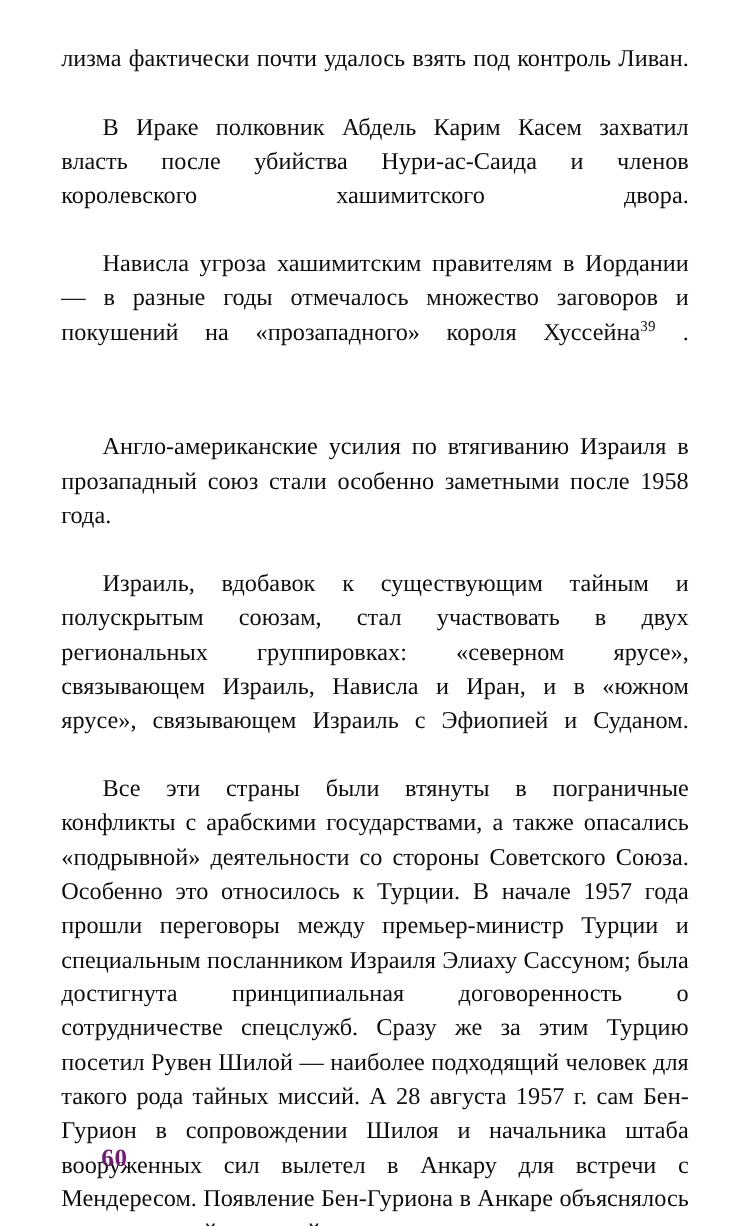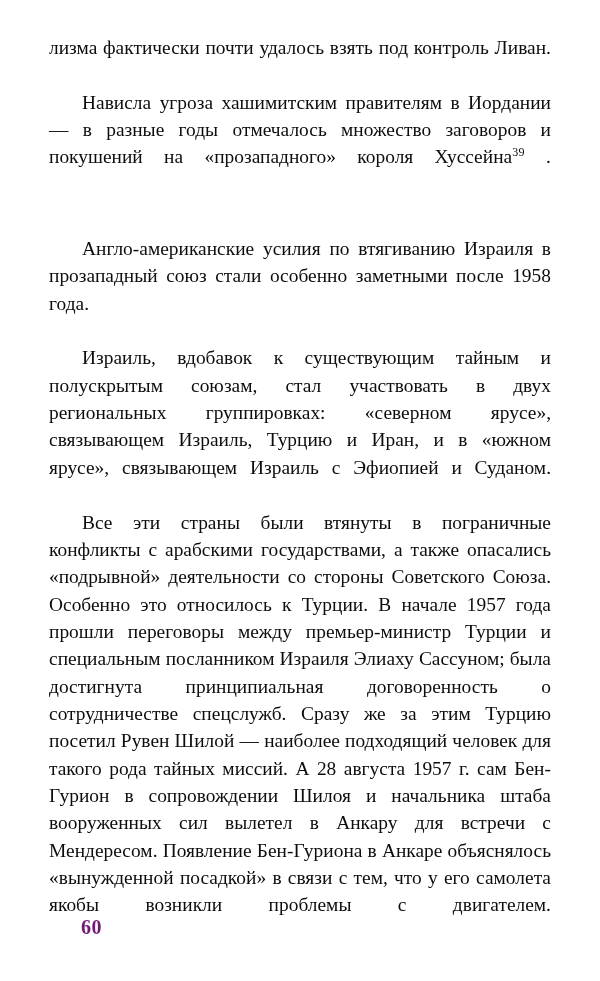--- a/index.html
+++ b/index.html
@@ -87,27 +87,28 @@
 </style>
 </head>
 <body>
 
 <div id="page">
 
   <div id="text-column">
 
     <p class="para cont">лизма фактически почти удалось взять под контроль Ливан.</p>
 
+    <p class="para indent">В Ираке полковник Абдель Карим Касем захватил власть после убийства Нури-ас-Саида и членов королевского хашимитского двора.</p>
 
     <p class="para indent"><span>Нависла угроза хашимитским правителям в Иордании — в разные годы отмечалось множество заговоров и покушений на «прозападного» короля Хуссейна</span><span class="footnote-ref">39</span><span> .</span></p>
 
 
     <p class="para indent section-gap">Англо-американские усилия по втягиванию Израиля в прозападный союз стали особенно заметными после 1958 года.</p>
 
-    <p class="para indent">Израиль, вдобавок к существующим тайным и полускрытым союзам, стал участвовать в двух региональных группировках: «северном ярусе», связывающем Израиль, Турцию и Иран, и в «южном ярусе», связывающем Израиль с Эфиопией и Суданом.</p>
+    <p class="para indent">Израиль, вдобавок к существующим тайным и полускрытым союзам, стал участвовать в двух региональных группировках: «северном ярусе», связывающем Израиль, Нависла и Иран, и в «южном ярусе», связывающем Израиль с Эфиопией и Суданом.</p>
 
     <p class="para indent">Все эти страны были втянуты в пограничные конфликты с арабскими государствами, а также опасались «подрывной» деятельности со стороны Советского Союза. Особенно это относилось к Турции. В начале 1957 года прошли переговоры между премьер-министр Турции и специальным посланником Израиля Элиаху Сассуном; была достигнута принципиальная договоренность о сотрудничестве спецслужб. Сразу же за этим Турцию посетил Рувен Шилой — наиболее подходящий человек для такого рода тайных миссий. А 28 августа 1957 г. сам Бен-Гурион в сопровождении Шилоя и начальника штаба вооруженных сил вылетел в Анкару для встречи с Мендересом. Появление Бен-Гуриона в Анкаре объяснялось «вынужденной посадкой» в связи с тем, что у его самолета якобы возникли проблемы с двигателем.</p>
 
   </div>
 
   <div id="page-number">60</div>
 
 </div>
 
 </body></html>

